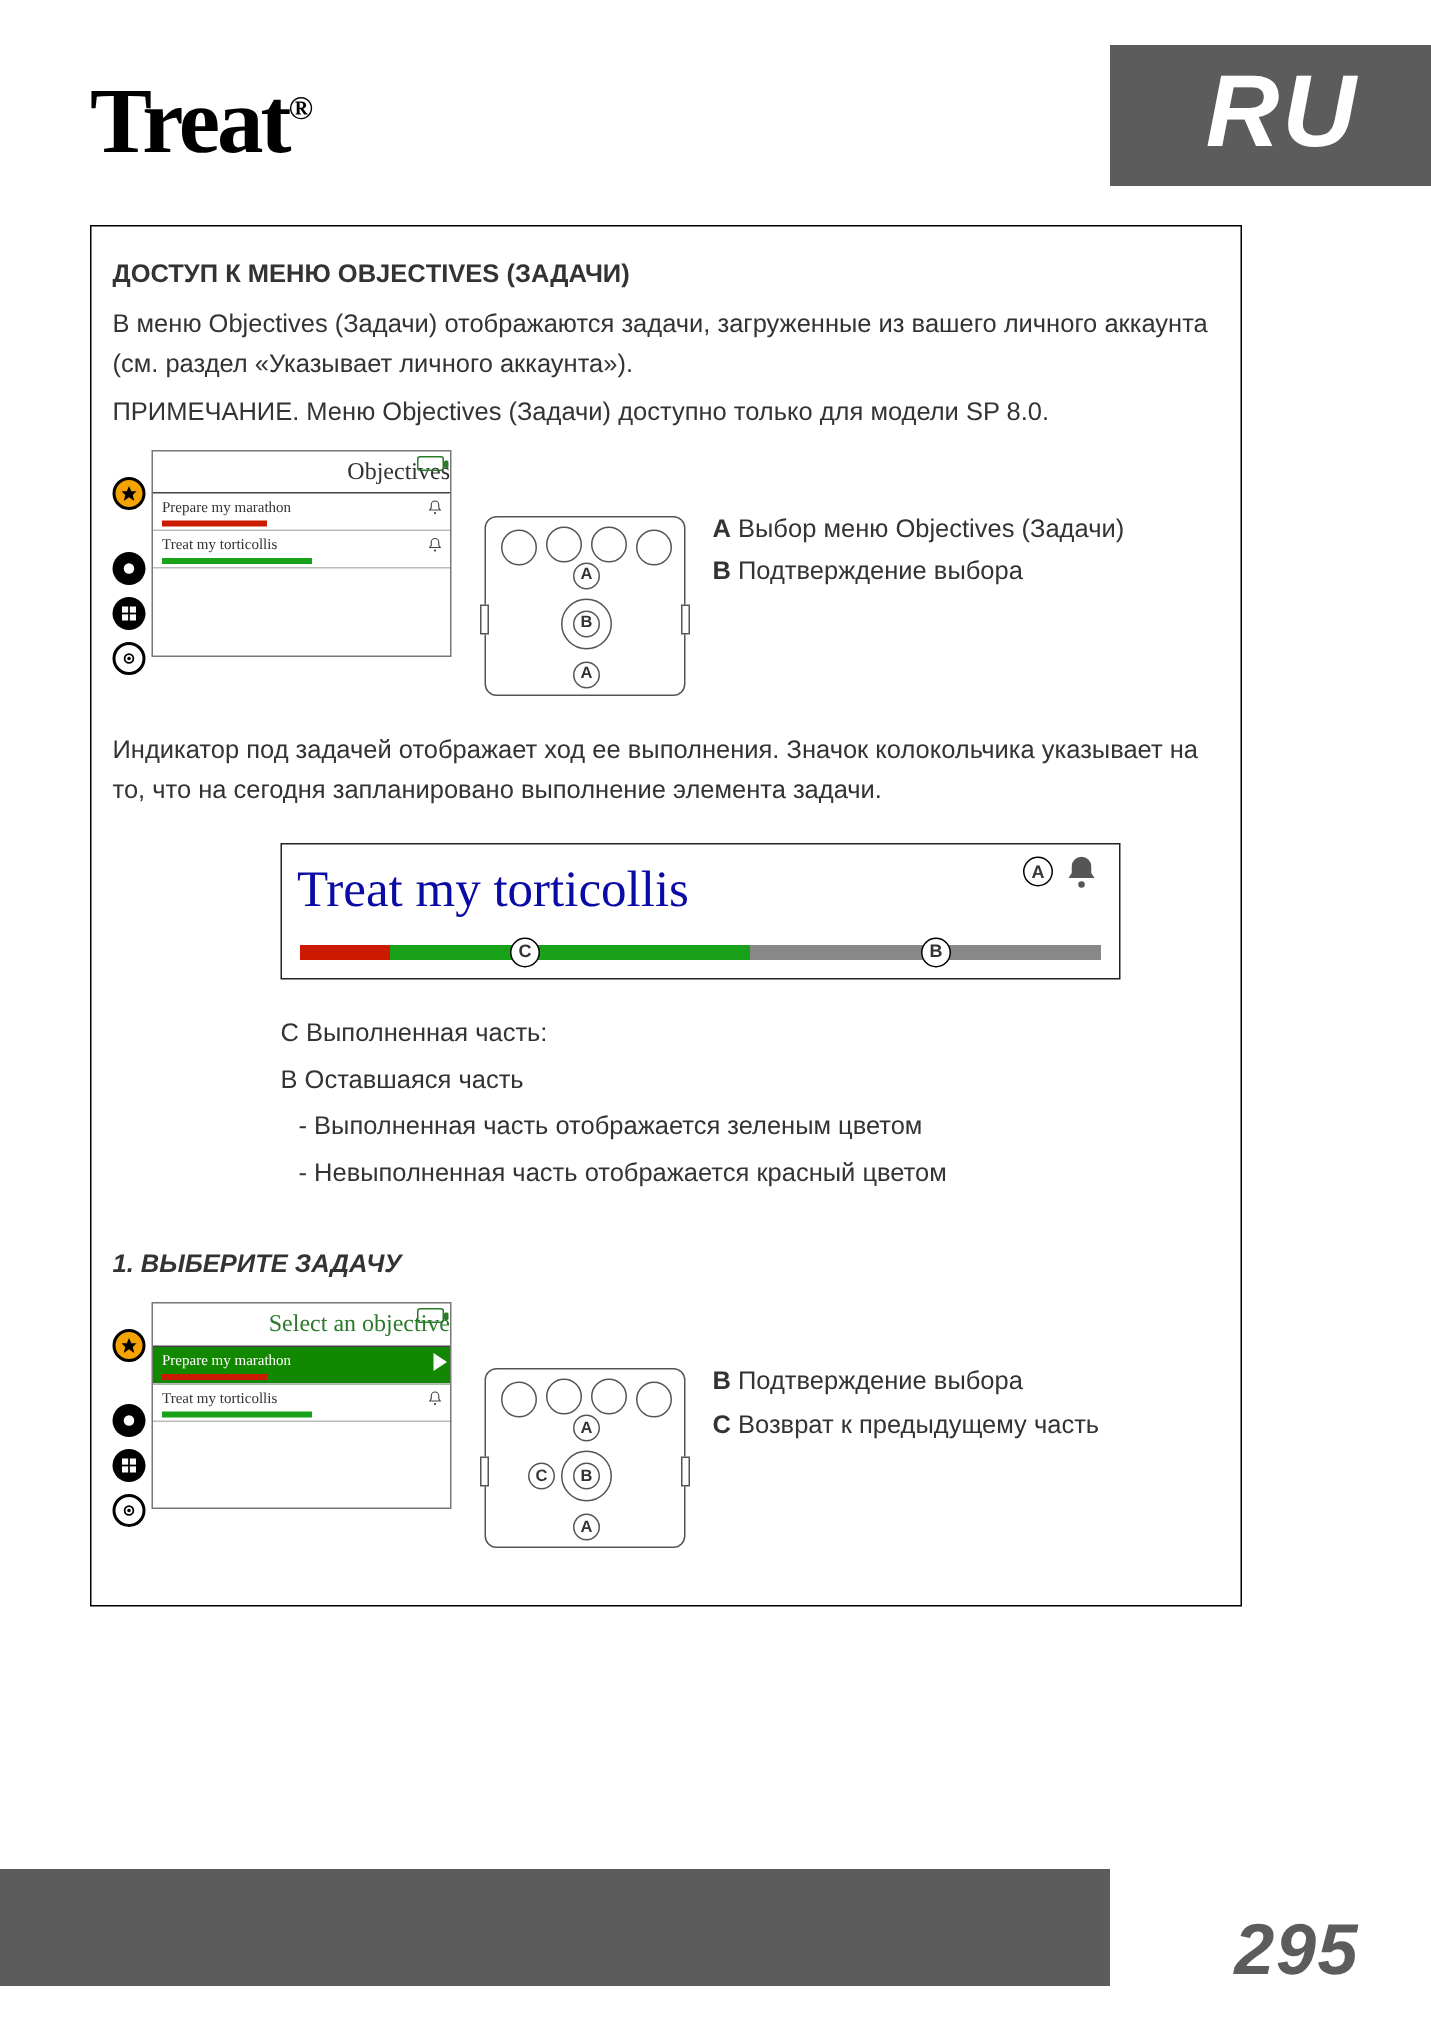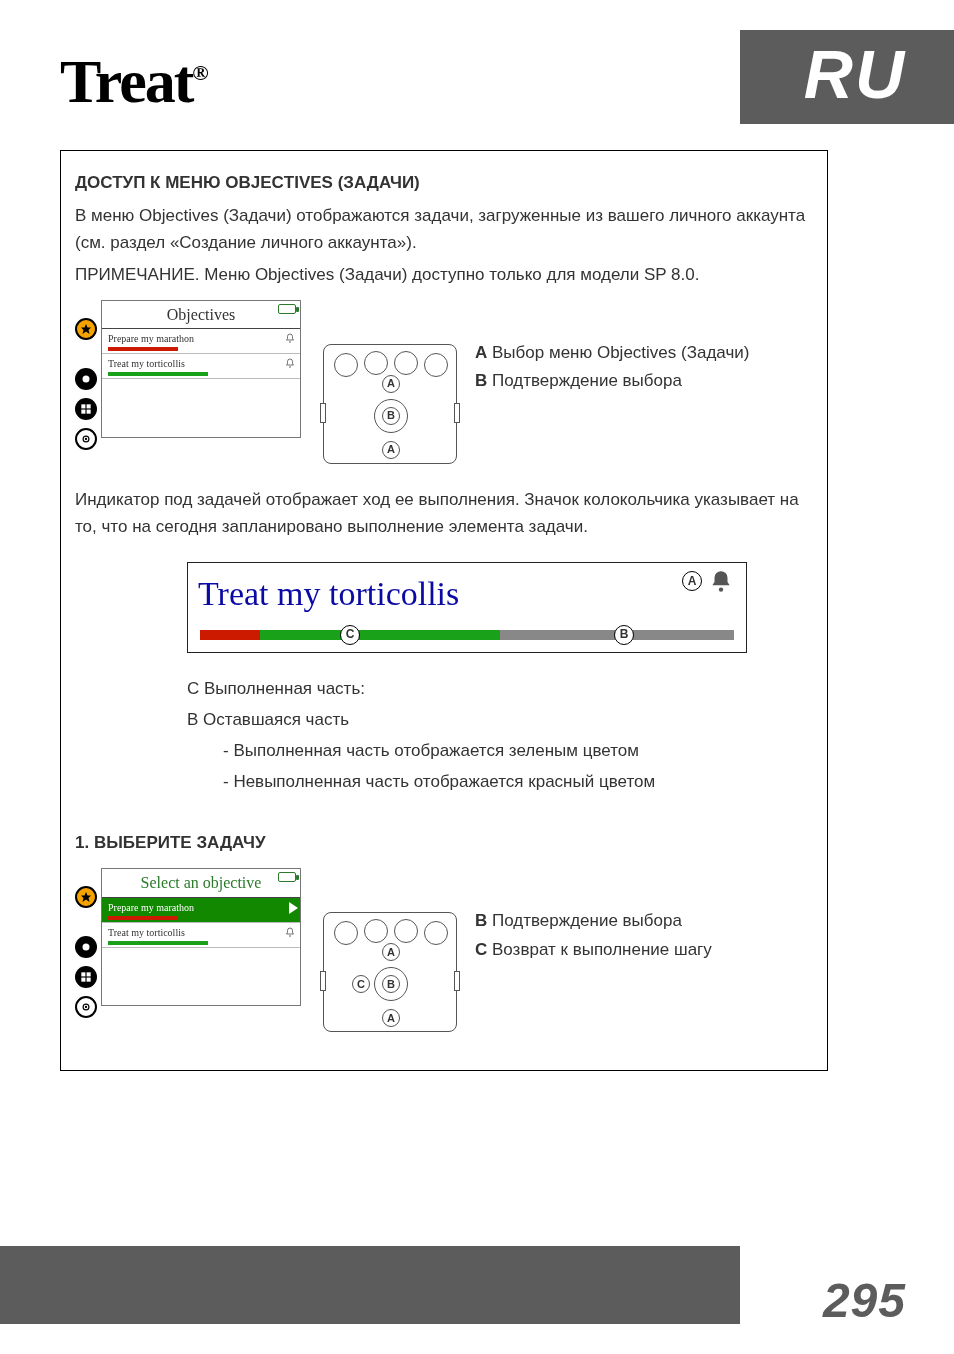--- a/index.html
+++ b/index.html
@@ -83,21 +83,21 @@
   .side-icons .ico.orange { background: #f5a300; border: 2px solid #000; }
   .side-icons .ico.orange svg { width: 12px; height: 12px; }
   .screen-inner {
     margin-left: 26px;
     border: 1px solid #777;
     width: 200px;
     min-height: 138px;
     background: #fff;
   }
   .screen-title {
-    text-align: center;
+    text-align: right;
     font-family: Georgia, serif;
     font-size: 16px;
     border-bottom: 1px solid #444;
     padding: 1px 0;
     position: relative;
   }
   .screen-title .green { color: #2a7a2a; }
   .batt {
     position: absolute; right: 4px; top: 3px;
     width: 18px; height: 10px;
@@ -206,24 +206,25 @@
     background:#fff;
   }
   .wide-fig .c-circ { left:140px; }
   .wide-fig .b-circ { right:100px; }
 
   .sub-legend {
     margin-left: 112px;
     margin-top: 22px;
   }
   .sub-legend p { margin: 4px 0; }
-  .sub-legend .indent { margin-left: 36px; }
+  .sub-legend .indent { margin-left: 12px; }
 
   .step-head {
     margin-top: 34px;
+    font-style: italic;
     font-weight: bold;
     font-size: 17px;
   }
 
   
   .footer-strip {
     position: absolute;
     bottom: 30px; left: 0;
     width: 954px; height: 78px;
     background: #5c5c5c;
@@ -250,21 +251,21 @@
   <div class="left-white"></div>
 </div>
 <div class="logo">
   <span>Treat</span><span class="reg">®</span>
 </div>
 <div class="lang-badge">RU</div>
 
 <div class="content-box">
 
   <h3>ДОСТУП К МЕНЮ OBJECTIVES (ЗАДАЧИ)</h3>
-  <p class="para">В меню Objectives (Задачи) отображаются задачи, загруженные из вашего личного аккаунта (см. раздел «Создание личного аккаунта»).</p>
+  <p class="para">В меню Objectives (Задачи) отображаются задачи, загруженные из вашего личного аккаунта (см. раздел «Указывает личного аккаунта»).</p>
   <p class="para">ПРИМЕЧАНИЕ. Меню Objectives (Задачи) доступно только для модели SP 8.0.</p>
 
   <div class="row">
 
     <div class="device-screen">
       <div class="side-icons">
         <span class="ico orange">
           <svg viewBox="0 0 24 24">
               <polygon points="12,2 15,9 22,9 17,14 19,22 12,17 5,22 7,14 2,9 9,9" fill="#000"></polygon>
             </svg>
@@ -419,21 +420,21 @@
       <span class="knob" style="left:50px; top:54px; width:34px; height:34px;"></span>
       <span class="lbl" style="left:58px; top:62px;">B</span>
       <span class="lbl" style="left:28px; top:62px;">C</span>
       <span class="side-btn" style="left:-4px; top:58px;"></span>
       <span class="side-btn" style="right:-4px; top:58px;"></span>
       <span class="lbl" style="left:58px; top:96px;">A</span>
     </div>
 
     <div class="legend">
       <p><span class="lbl-b">B</span> <span>Подтверждение выбора</span></p>
-      <p><span class="lbl-b">C</span> <span>Возврат к выполнение шагу</span></p>
+      <p><span class="lbl-b">C</span> <span>Возврат к предыдущему часть</span></p>
     </div>
   </div>
 
 </div>
 
 <div class="footer-strip">
   <div class="right-white"></div>
 </div>
 <div class="page-no">295</div>
 

